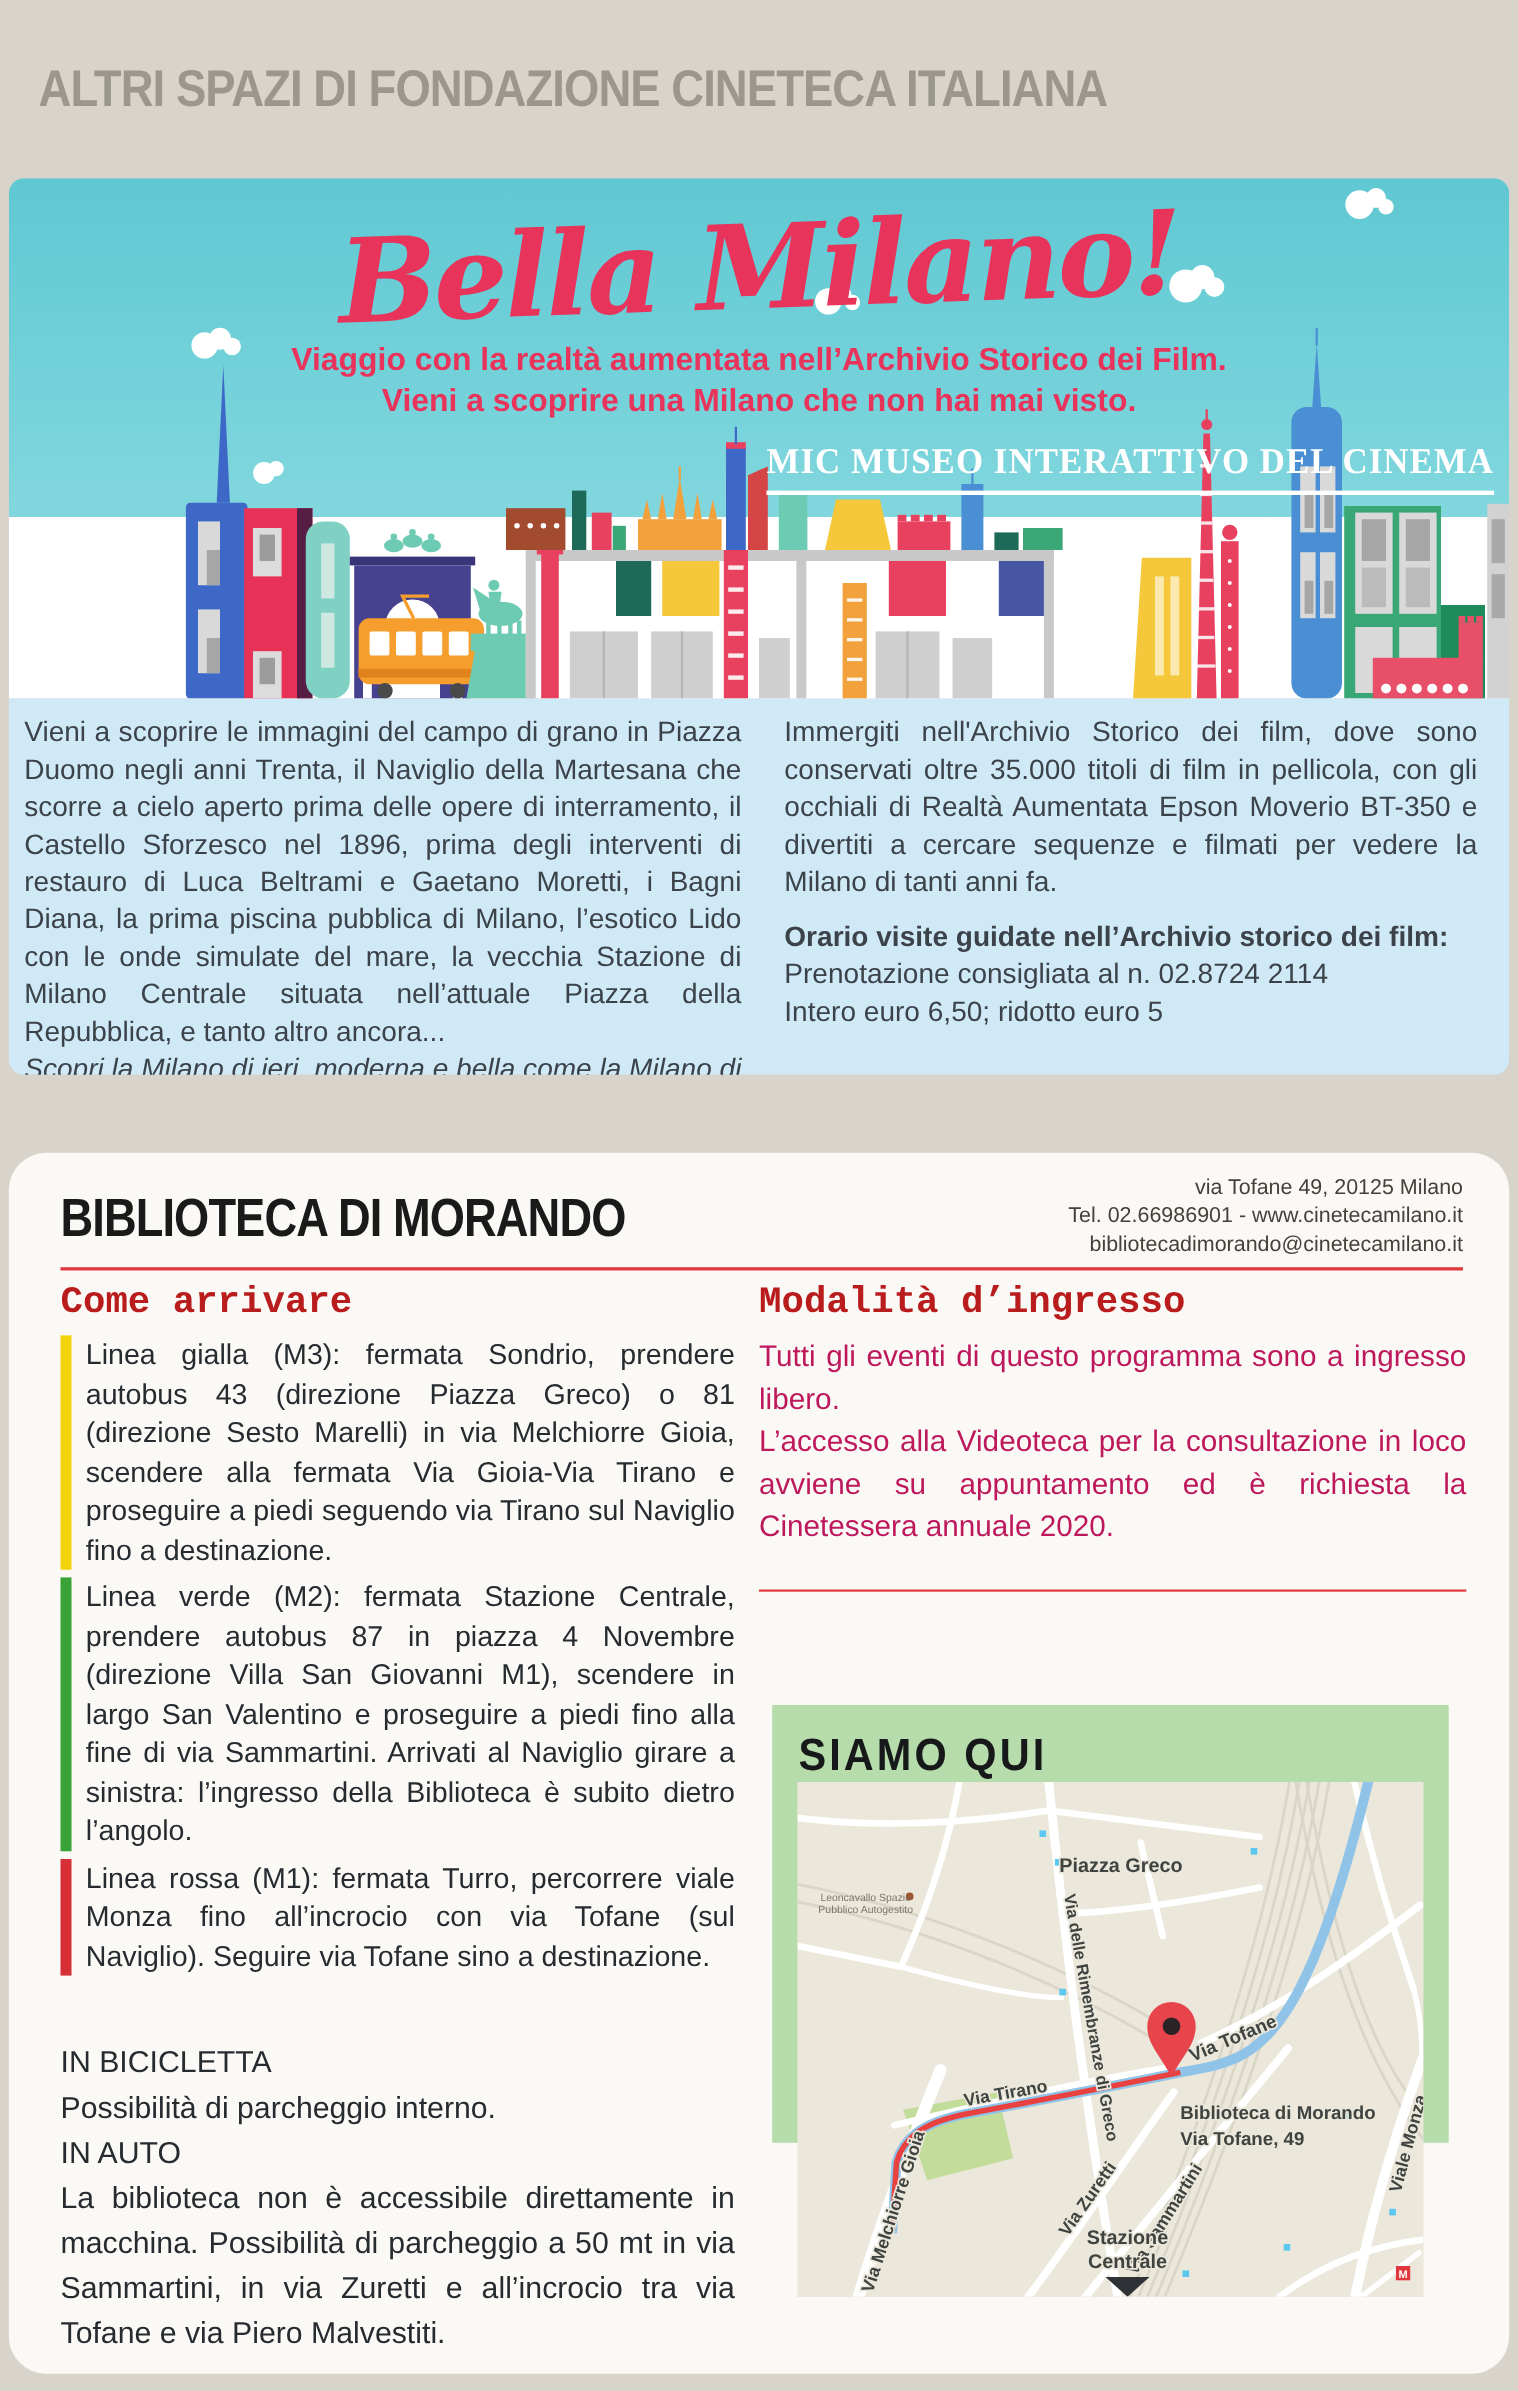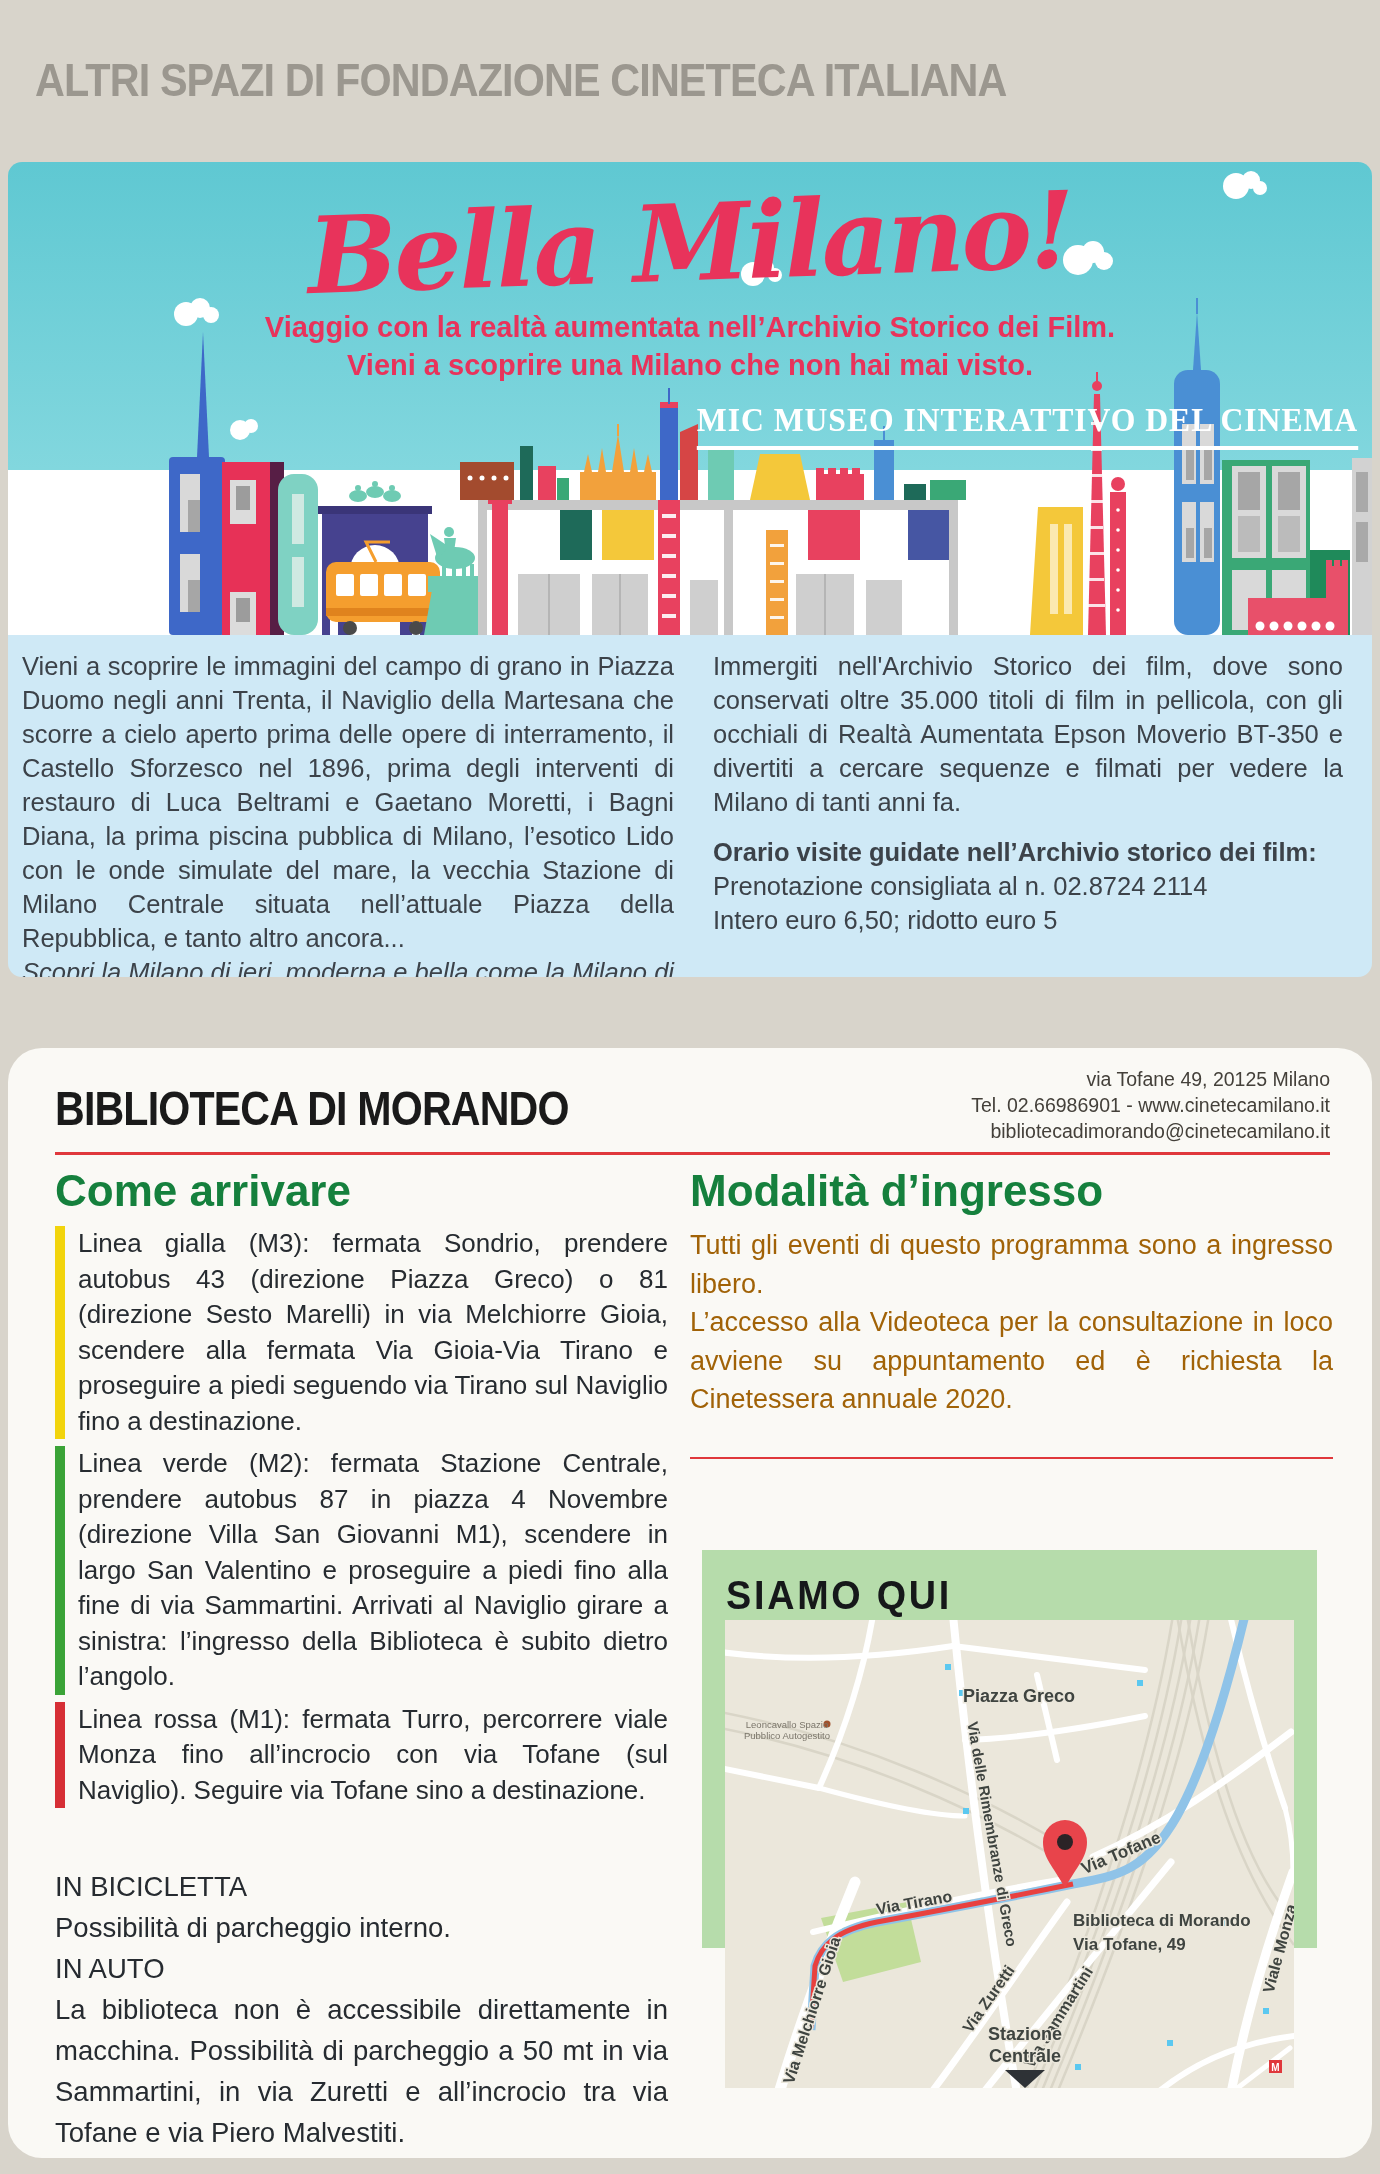--- a/index.html
+++ b/index.html
@@ -61,31 +61,31 @@
     transform:scaleX(0.84); transform-origin:left center; white-space:nowrap;
   }
   .lib-address {
     position:absolute; right:42px; top:18px; text-align:right;
     font-size:19.5px; line-height:26px; color:#44403a;
   }
   .rule-red { position:absolute; left:47px; right:42px; top:104px; height:3px; background:#e0383c; }
   .col { position:absolute; top:118px; }
   .col-left  { left:47px;  width:613px; }
   .col-right { left:682px; width:643px; }
-  .col h3 { font-size:44px; font-weight:bold; color:#15803d; margin-bottom:10px; }
+  .col h3 { font-size:34px; font-weight:bold; color:#b91c1c; margin-bottom:10px;font-family:Liberation Mono, monospace; }
   .metro-p {
     font-size:26px; line-height:35.5px; color:#262b30; text-align:justify;
     padding-left:13px; margin-bottom:7px; border-left:10px solid #ccc;
   }
   .bar-yellow { border-left-color:#f2d40c; }
   .bar-green  { border-left-color:#3aa337; }
   .bar-red    { border-left-color:#d62f35; }
   .foot-block { margin-top:58px; font-size:27.5px; line-height:41px; color:#262b30; }
   .foot-block .just { text-align:justify; }
-  .entry-p { font-size:27px; line-height:38.5px; color:#a16207; text-align:justify; }
+  .entry-p { font-size:27px; line-height:38.5px; color:#be185d; text-align:justify; }
   .rule-red-thin { height:2px; background:#e0383c; margin-top:38px; width:100%; }
   
   .siamo {
     position:absolute; left:694px; top:502px; width:615px; height:398px;
     background:#b6dcab;
   }
   .siamo-title {
     position:absolute; left:24px; top:22px;
     font-size:41px; font-weight:800; letter-spacing:3px; color:#16181a;
     transform:scaleX(0.92); transform-origin:left center;

